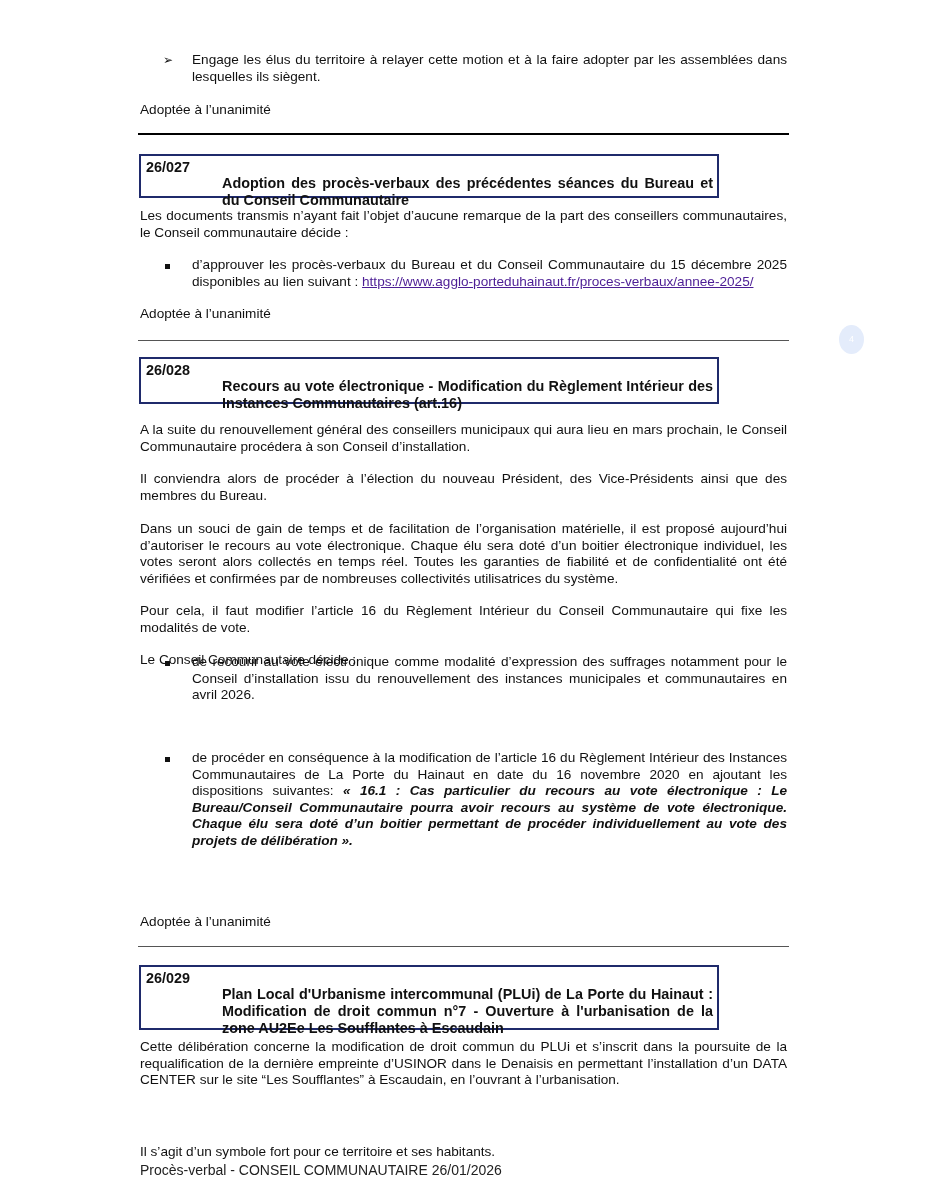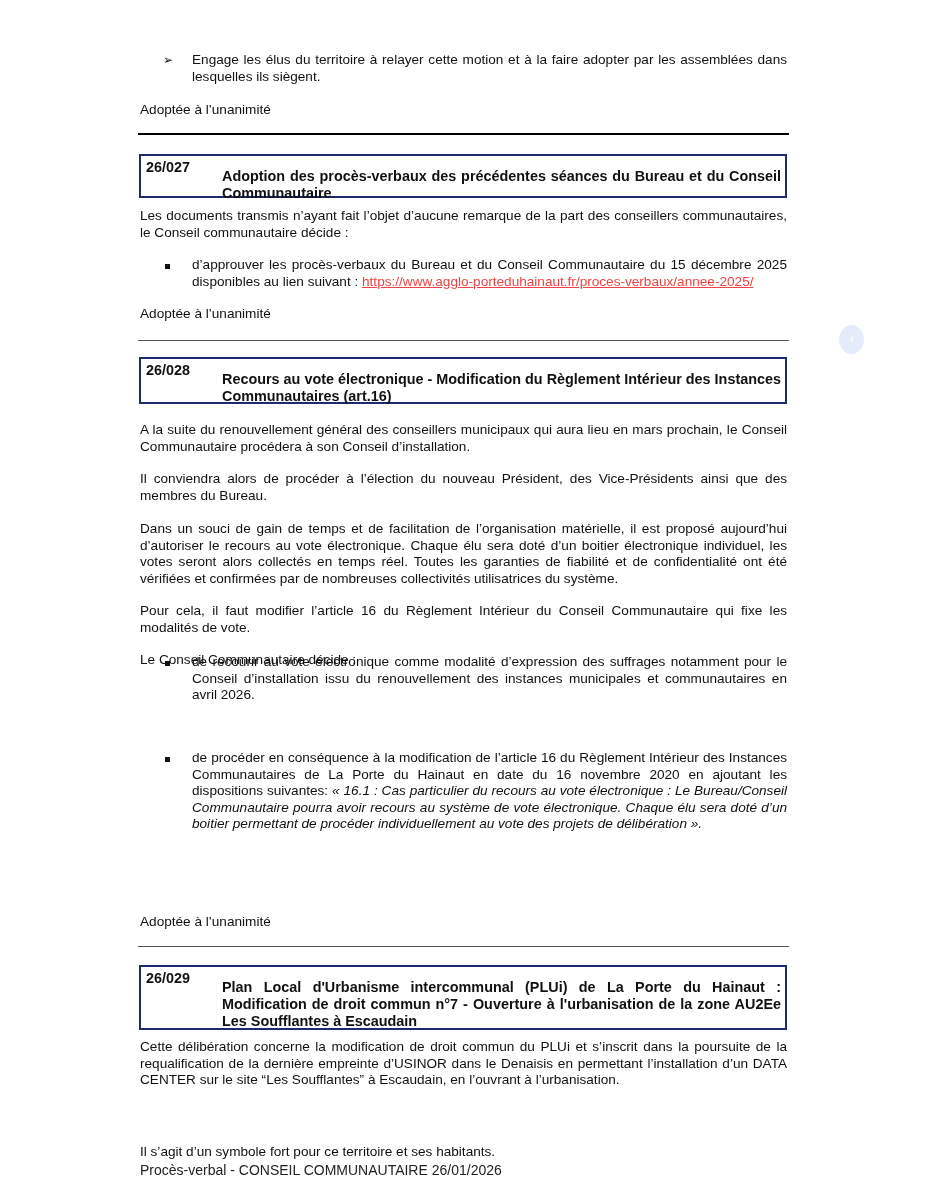--- a/index.html
+++ b/index.html
@@ -10,28 +10,28 @@
     .page { position: absolute; left: 0; top: 0; width: 927px; height: 1200px; }
     .block { position: absolute; left: 140px; width: 647px; line-height: 16.6px; text-align: justify; }
     .bullet-row { position: absolute; left: 163px; width: 624px; line-height: 16.6px; text-align: justify; }
     .bullet-row .glyph { position: absolute; left: 0; top: 0; width: 20px; }
     .bullet-row .txt { display: block; margin-left: 29px; }
     .square { display: inline-block; width: 5px; height: 5px; background: #111; margin-top: 5px; margin-left: 2px; }
     .arrow { font-size: 12px; }
     .hr-thick { position: absolute; left: 138px; width: 651px; height: 2px; background: #000; }
     .hr-thin { position: absolute; left: 138px; width: 651px; height: 1px; background: #555; }
     .title-box {
-      position: absolute; left: 139px; width: 648px;
+      position: absolute; left: 139px; width: 580px;
       border: 2px solid #1f2a6b; box-sizing: border-box;
-      padding: 12px 4px 3px 5px; font-weight: bold; font-size: 14.4px; line-height: 17px;
+      padding: 19px 4px 3px 5px; font-weight: bold; font-size: 14.4px; line-height: 17px;
     }
     .title-box .num { position: absolute; left: 5px; top: 3px; }
     .title-box .ttl { display: block; margin-left: 76px; text-align: justify; }
-    a.link { color: #ef4444; text-decoration: underline; }
-    em { font-style: italic; }
+    a.link { color: #4c1d95; text-decoration: underline; }
+    em { font-style: italic; font-weight: bold; }
     .footer { position: absolute; left: 140px; top: 1162px; font-size: 14px; color: #222; }
     .side-dot {
       position: absolute; left: 839px; top: 325px; width: 25px; height: 29px;
       border-radius: 50%; background: #e4ecfb; color: #fff; font-size: 9px;
       text-align: center; line-height: 29px;
     }
   </style>
 </head>
 <body>
 

